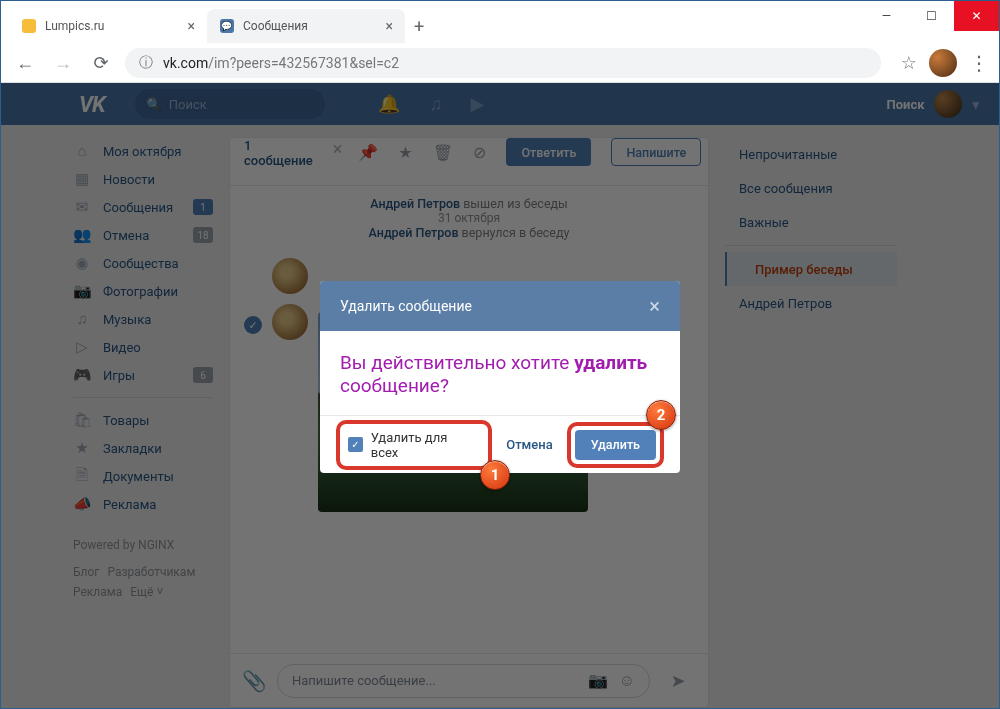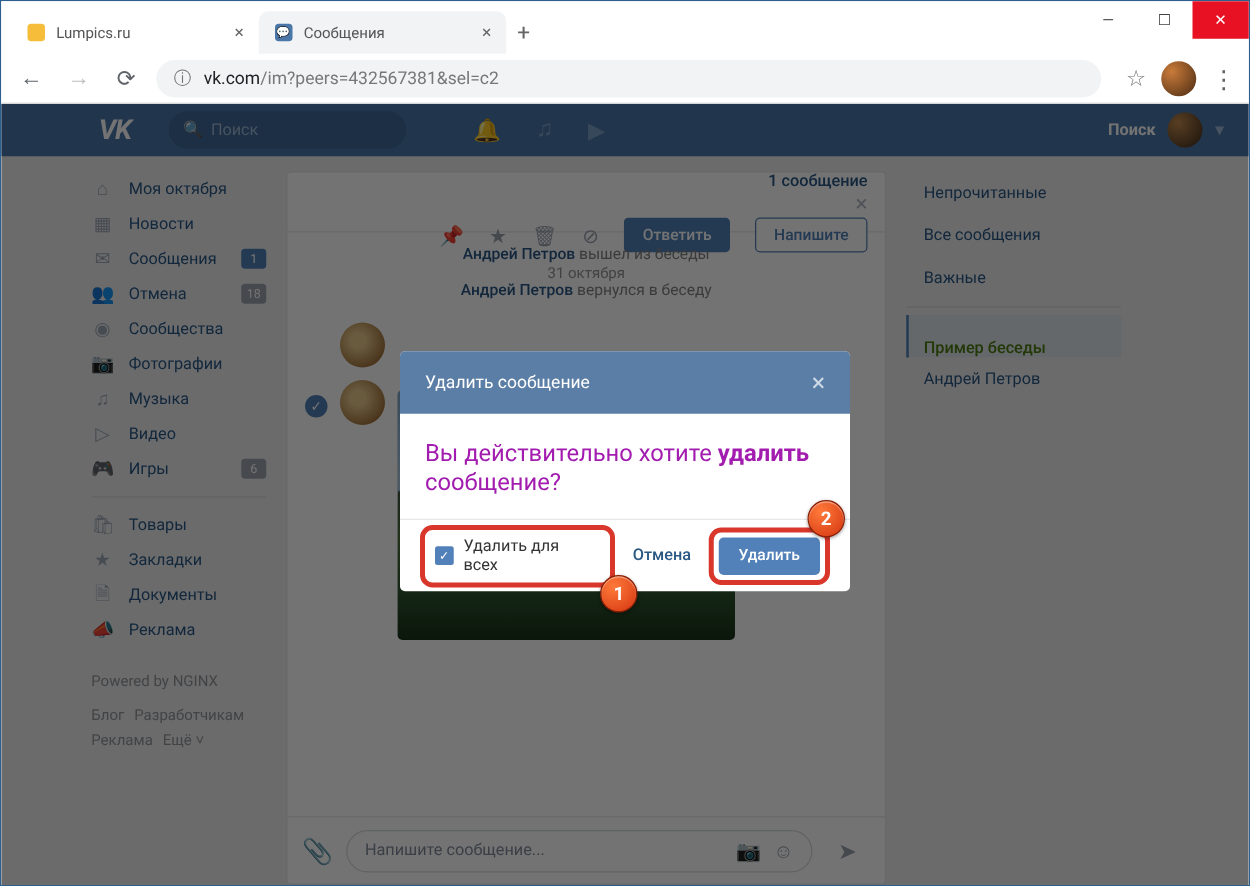--- a/index.html
+++ b/index.html
@@ -41,21 +41,21 @@
   .leftnav { width:140px; flex-shrink:0; font-size:13px; }
   .nav-item { display:flex; align-items:center; gap:12px; height:28px; color:#2a5885; cursor:pointer;}
   .nav-item .ic { width:18px; color:#9ea8b5; text-align:center; font-size:15px;}
   .nav-sep { height:1px; background:#d6d8db; margin:8px 0;}
   .nav-badge { margin-left:auto; min-width:20px; height:16px; border-radius:3px; background:#9ba4b0; color:#fff; font-size:10px; display:flex; align-items:center; justify-content:center; padding:0 4px;}
   .nav-badge.blue { background:#5181b8;}
   .nav-footer { margin-top:20px; color:#939699; font-size:12px;}
   .nav-footer a { color:#939699; margin-right:8px; display:inline-block; line-height:1.7;}
   
   .center { width:480px; flex-shrink:0; background:#fff; border:1px solid #e3e4e8; border-radius:4px; display:flex; flex-direction:column; position:relative;}
-  .sel-bar { height:48px; border-bottom:1px solid #e7e8ec; display:flex; align-items:flex-end; padding:0 14px; gap:0;flex-direction:column;}
+  .sel-bar { height:48px; border-bottom:1px solid #e7e8ec; display:flex; align-items:flex-start; padding:0 14px; gap:16px;}
   .sel-count { font-size:13px; color:#2a5885; font-weight:500;}
   .sel-x { color:#aeb7c2; font-size:18px; cursor:pointer; margin-left:4px;}
   .tool-icons { margin-left:auto; display:flex; align-items:center; gap:20px;}
   .tool-i { color:#99a2ad; font-size:16px; cursor:pointer;}
   .btn { height:28px; padding:0 14px; border-radius:4px; font-size:12.5px; font-weight:500; display:flex; align-items:center; cursor:pointer; border:1px solid transparent;}
   .btn-primary { background:#5181b8; color:#fff;}
   .btn-outline { border:1px solid #5181b8; color:#5181b8; background:#fff;}
   .chat-area { flex:1; overflow:hidden; padding:10px 14px; position:relative; font-size:13px; color:#626d7a;}
   .sys-msg { text-align:center; font-size:12.5px; color:#828282; }
   .sys-msg b { color:#2a5885; font-weight:500;}
@@ -72,21 +72,21 @@
      #93b7d6;
     position:relative;
   }
   .compose { height:54px; border-top:1px solid #e7e8ec; display:flex; align-items:center; padding:0 12px; gap:10px;}
   .comp-input { flex:1; height:34px; border:1px solid #d3d9de; border-radius:17px; display:flex; align-items:center; padding:0 14px; color:#828a99; font-size:13px; justify-content:space-between;}
   .comp-icons { display:flex; gap:10px; color:#99a2ad; font-size:16px;}
   .send { width:36px; height:36px; display:flex; align-items:center; justify-content:center; color:#99a2ad; font-size:18px;}
   
   .rightnav { width:172px; flex-shrink:0; font-size:13px;}
   .r-item { height:34px; display:flex; align-items:center; padding-left:14px; color:#2a5885; cursor:pointer;}
-  .r-item.active { background:#dfe6ed; font-weight:500; color:#4d7c0f; border-left:2px solid #5181b8; padding-left:12px;align-items:flex-end;}
+  .r-item.active { background:#dfe6ed; font-weight:500; color:#c2410c; border-left:2px solid #5181b8; padding-left:28px;}
   .r-sep { height:1px; background:#d6d8db; margin:6px 0;}
   
   .modal-backdrop { position:absolute; inset:0; background:rgba(0,0,0,0.55); display:flex; align-items:flex-start; justify-content:center; padding-top:198px;}
   .modal { width:360px; background:#fff; border-radius:4px; overflow:visible; position:relative;}
   .modal-head { height:50px; background:#5b7ea6; color:#fff; display:flex; align-items:center; padding:0 20px; font-size:14px; border-radius:4px 4px 0 0; justify-content:space-between;}
   .modal-close { color:#cdd9e6; font-size:20px; cursor:pointer;}
   .modal-body { padding:20px 20px 18px; font-size:19px; color:#a21caf;}
   .modal-foot { height:58px; border-top:1px solid #e7e8ec; display:flex; align-items:center; padding:0 16px; gap:14px; position:relative;}
   .chk-wrap { display:flex; align-items:center; gap:8px; font-size:13px; color:#333; border:4px solid #d9372b; border-radius:10px; padding:6px 12px 6px 8px; position:relative;}
   .chk { width:15px; height:15px; background:#5181b8; border-radius:2px; color:#fff; font-size:10px; display:flex; align-items:center; justify-content:center;}

